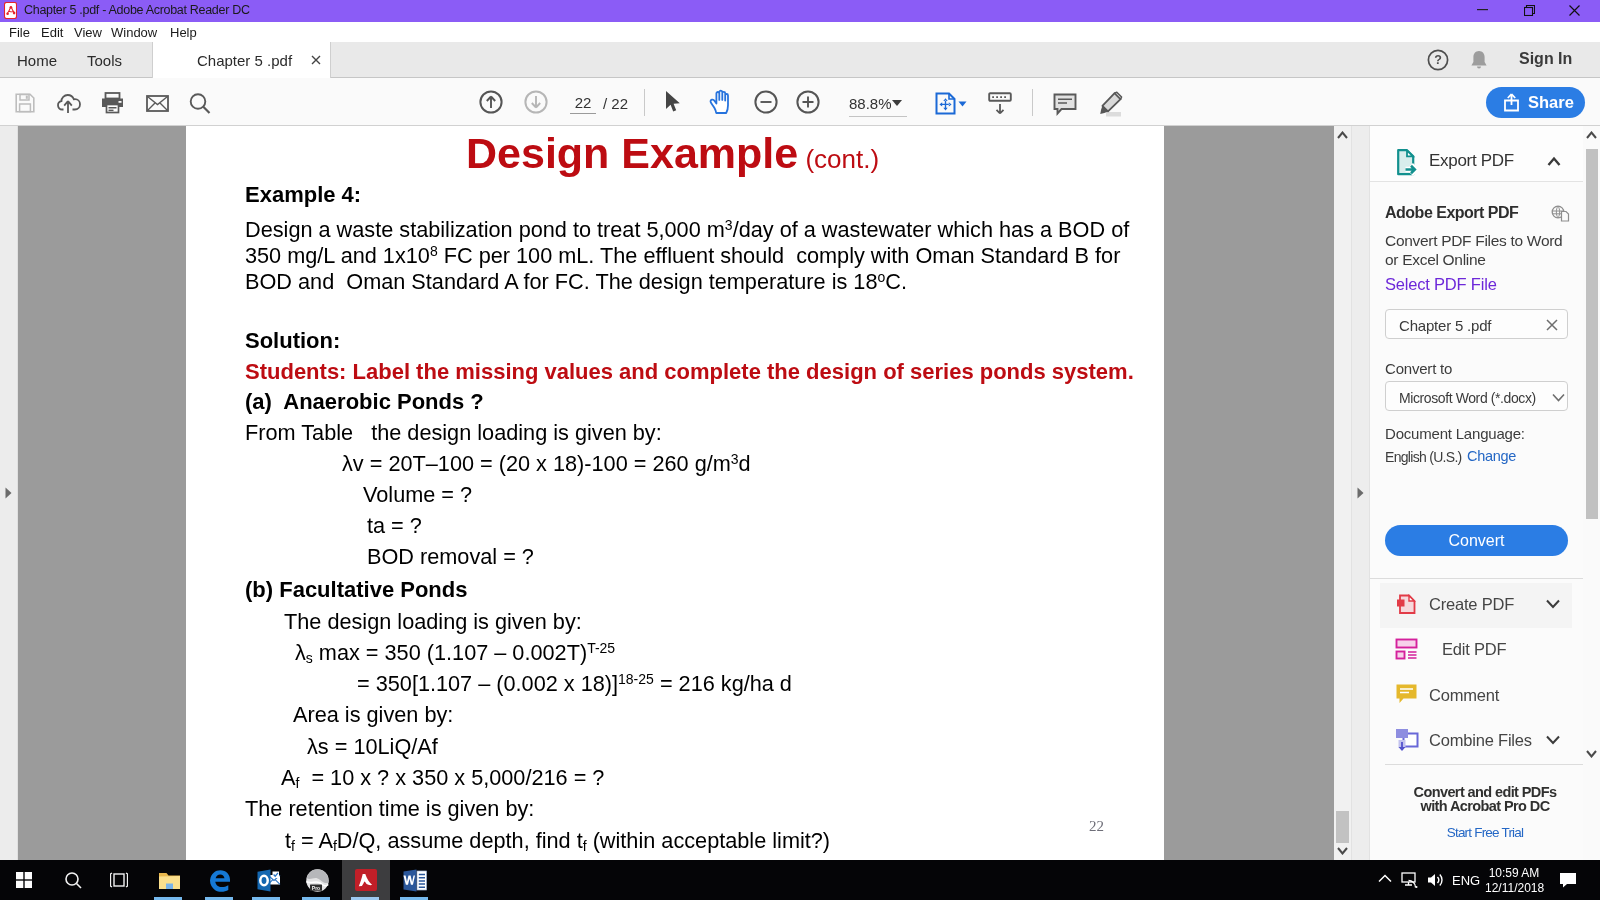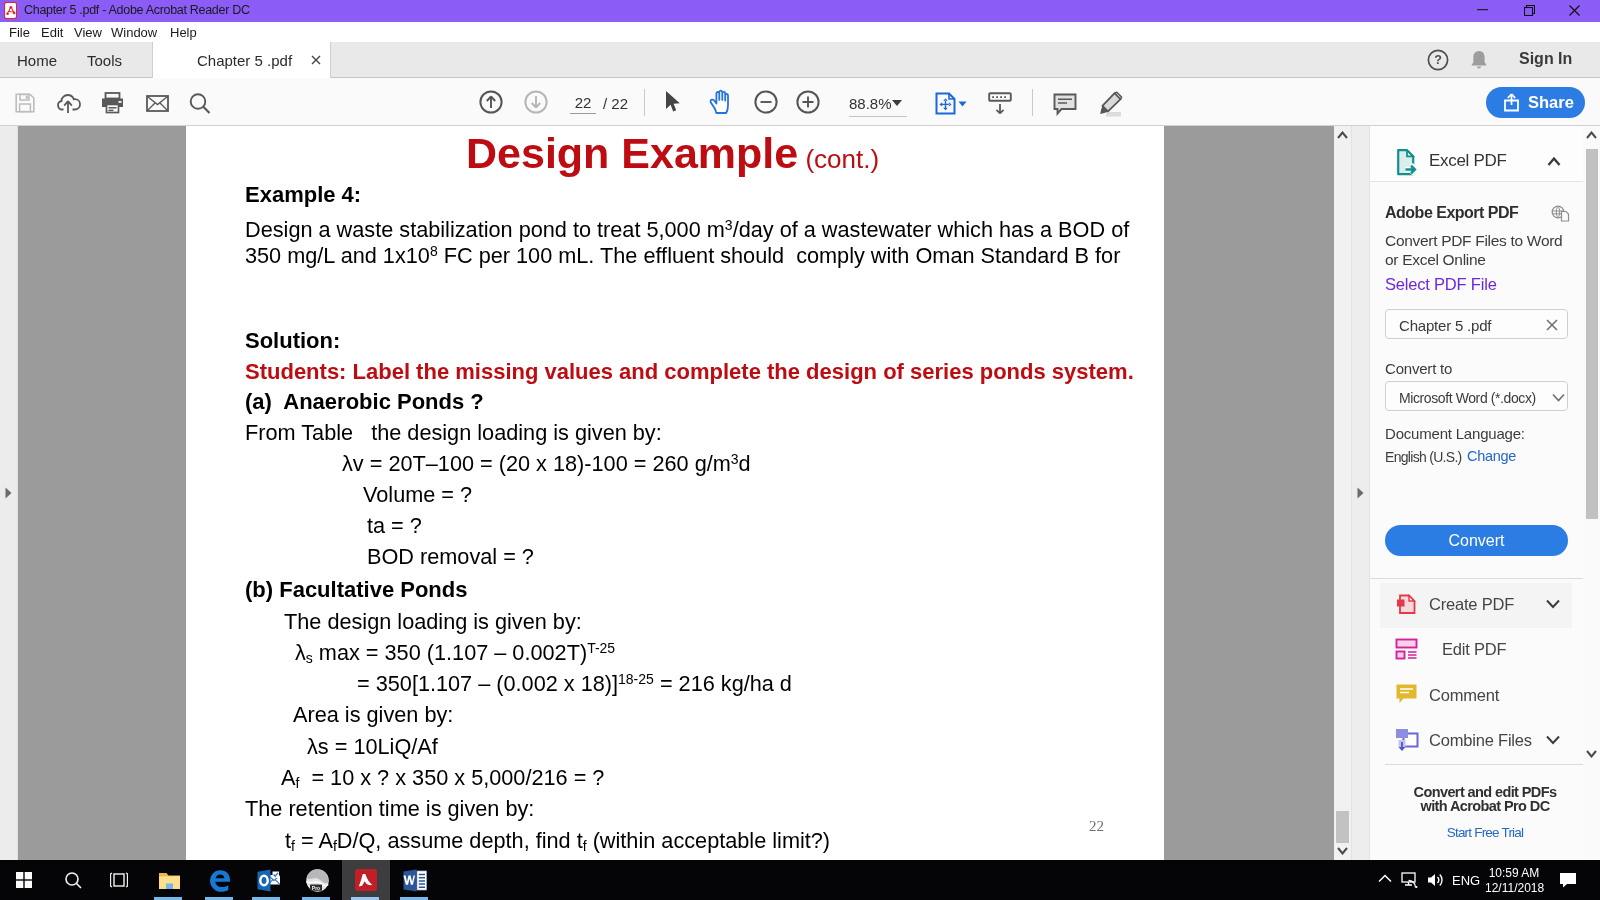--- a/index.html
+++ b/index.html
@@ -164,20 +164,21 @@
       <div class="abs" style="left:42px;top:6px;font-size:16.5px;font-weight:bold;color:#fff">Share</div>
     </div>
   </div>
   <div class="abs" id="leftstrip"></div>
   <div class="abs" id="docarea"></div>
   <div class="abs" id="page">
     <div class="abs" style="left:280px;top:3px;white-space:pre;color:#bd0c12"><span style="font-size:43px;font-weight:bold;">Design Example</span><span style="font-size:26px;"> (cont.)</span></div>
     <div class="abs doctextb" style="left:59px;top:56px">Example 4:</div>
     <div class="abs doctext" style="left:59px;top:91px">Design a waste stabilization pond to treat 5,000 m<sup>3</sup>/day of a wastewater which has a BOD of</div>
     <div class="abs doctext" style="left:59px;top:117px">350 mg/L and 1x10<sup>8</sup> FC per 100 mL. The effluent should  comply with Oman Standard B for</div>
+    <div class="abs doctext" style="left:59px;top:143px">BOD and  Oman Standard A for FC. The design temperature is 18<sup>o</sup>C.</div>
     <div class="abs doctextb" style="left:59px;top:202px">Solution:</div>
     <div class="abs doctextb" style="left:59px;top:233px;color:#bd0c12">Students: Label the missing values and complete the design of series ponds system.</div>
     <div class="abs doctextb" style="left:59px;top:263px">(a)  Anaerobic Ponds ?</div>
     <div class="abs doctext" style="left:59px;top:294px">From Table   the design loading is given by:</div>
     <div class="abs doctext" style="left:156px;top:325px">λv = 20T–100 = (20 x 18)-100 = 260 g/m<sup>3</sup>d</div>
     <div class="abs doctext" style="left:177px;top:356px">Volume = ?</div>
     <div class="abs doctext" style="left:181px;top:387px">ta = ?</div>
     <div class="abs doctext" style="left:181px;top:418px">BOD removal = ?</div>
     <div class="abs doctextb" style="left:59px;top:451px">(b) Facultative Ponds</div>
     <div class="abs doctext" style="left:98px;top:483px">The design loading is given by:</div>
@@ -210,21 +211,21 @@
     </svg>
   </div>
   <div class="abs" id="sidebar">
     <div class="abs" style="left:0;top:0;width:213px;height:56px;background:#fdfdfd;border-bottom:1px solid #e3e3e3"></div>
     <svg class="abs" style="left:27px;top:23px" width="23" height="27" viewBox="0 0 23 27">
       <path d="M1.2 1.2 H10 L16.2 7.4 V25.2 H1.2 Z" fill="#d8edec" stroke="#12908e" stroke-width="2.2" stroke-linejoin="round"></path>
       <path d="M10 1.5 V7.4 H16 Z" fill="#fff" stroke="#12908e" stroke-width="1.8"></path>
       <path d="M8.5 20.5 H17 M14 16 L18.5 20.5 L14 25" fill="none" stroke="#fff" stroke-width="5.5"></path>
       <path d="M8.5 20.5 H17 M14 16.8 L17.8 20.5 L14 24.2" fill="none" stroke="#12908e" stroke-width="2.6"></path>
     </svg>
-    <div class="abs" style="left:59px;top:25px;font-size:17px;letter-spacing:-0.3px;color:#333">Excel PDF</div>
+    <div class="abs" style="left:59px;top:25px;font-size:17px;letter-spacing:-0.3px;color:#333">Export PDF</div>
     <svg class="abs" style="left:177px;top:30px" width="14" height="11" viewBox="0 0 14 11">
       <path d="M1.5 9 L7 2.5 L12.5 9" fill="none" stroke="#3a3a3a" stroke-width="2.4"></path>
     </svg>
     <div class="abs" style="left:15px;top:78px;font-size:16px;letter-spacing:-0.5px;font-weight:bold;color:#2e2e2e">Adobe Export PDF</div>
     <svg class="abs" style="left:181px;top:79px" width="19" height="17" viewBox="0 0 19 17">
       <circle cx="7" cy="7" r="5.8" fill="none" stroke="#8e8e8e" stroke-width="1.3"></circle>
       <path d="M7 1.2 C4.8 4 4.8 10 7 12.8 M7 1.2 C9.2 4 9.2 10 7 12.8 M1.4 6 H12.6 M1.6 8.8 H12.4" fill="none" stroke="#8e8e8e" stroke-width="1"></path>
       <path d="M10.5 6.5 H15 L17.5 9 V16 H10.5 Z" fill="#fbfbfb" stroke="#8e8e8e" stroke-width="1.2"></path>
     </svg>
     <div class="abs" style="left:15px;top:106px;font-size:15.5px;letter-spacing:-0.3px;color:#3c3c3c">Convert PDF Files to Word</div>

